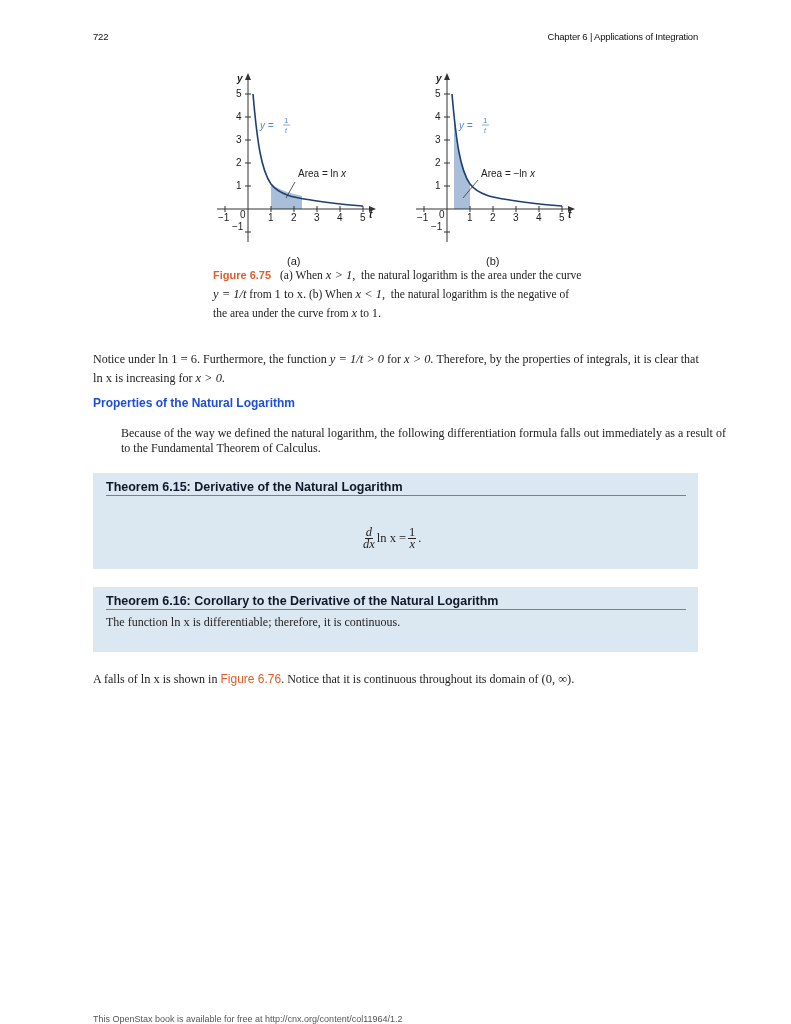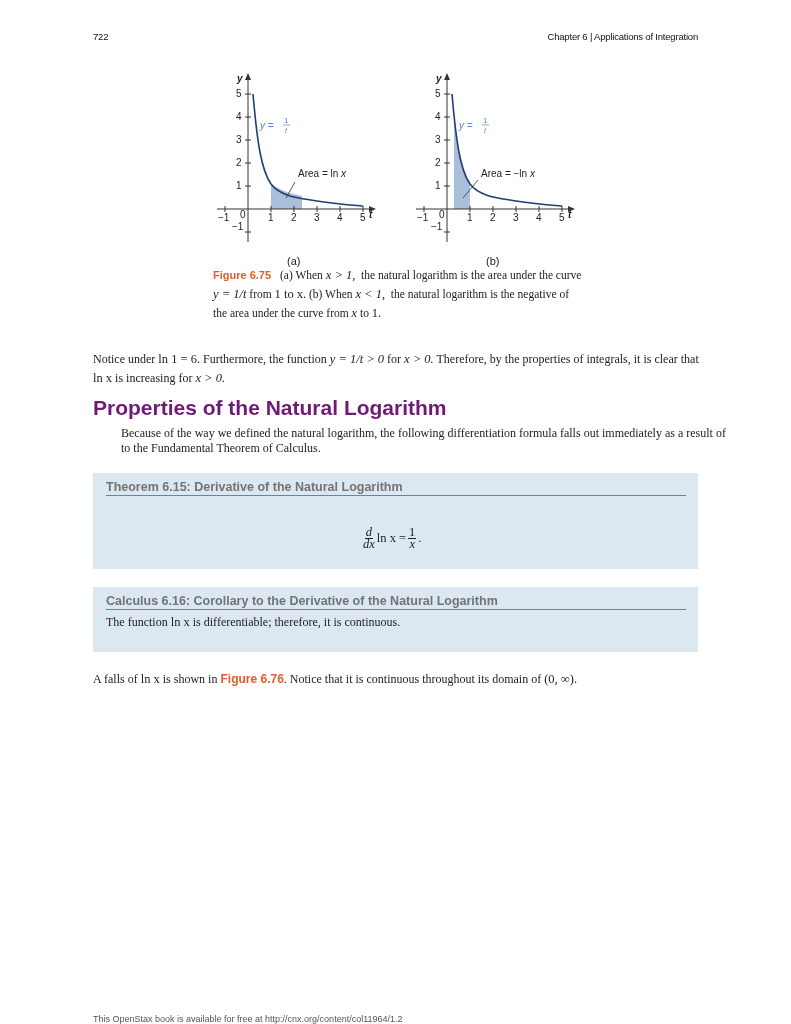--- a/index.html
+++ b/index.html
@@ -17,36 +17,36 @@
   .sub-a { left: 287px; }
   .sub-b { left: 486px; }
   .caption { position: absolute; left: 213px; top: 266px; width: 370px;
              font-size: 11.5px; line-height: 19px; color: #222; }
   .fig-label { font-family: "Liberation Sans", sans-serif; font-weight: bold; color: #e25d2b; font-size: 11px; margin-right: 6px; }
   .m { font-family: "Liberation Serif", serif; font-size: 12.5px; }
   .mi { font-style: italic; }
   .para { position: absolute; left: 93px; width: 606px; font-size: 12px; line-height: 19px; color: #222; }
   .p1 { top: 350px; }
   .h2 { position: absolute; left: 93px; top: 396px; font-family: "Liberation Sans", sans-serif;
-        font-weight: bold; font-size: 21px; color: #701a75; }
+        font-weight: bold; font-size: 12px; color: #1d4ed8; }
   .p2 { top: 426px; line-height: 15px; margin-left: 28px; }
   .box { position: absolute; left: 93px; width: 605px; background: #dce8f1; }
   .box1 { top: 473px; height: 96px; }
   .box2 { top: 587px; height: 65px; }
   .box-title { position: absolute; left: 13px; right: 12px; top: 7px; font-family: "Liberation Sans", sans-serif;
-               font-weight: bold; font-size: 12.5px; color: #737373; padding-bottom: 1px;
+               font-weight: bold; font-size: 12.5px; color: #0f172a; padding-bottom: 1px;
                border-bottom: 1.3px solid #4d8bc4; }
   .box-text { position: absolute; left: 13px; top: 28px; font-size: 12px; color: #222; }
   .formula { position: absolute; left: 268px; top: 54px; display: flex; align-items: center; font-size: 12.5px; color: #222; }
   .frac { display: inline-flex; flex-direction: column; align-items: center; line-height: 11px; margin: 0 2px; }
   .frac .num { border-bottom: 1px solid #222; padding: 0 1px; font-style: italic; }
   .frac .num.up { font-style: normal; }
   .frac .den { font-style: italic; }
   .p3 { top: 670px; }
-  .link { font-family: "Liberation Sans", sans-serif; font-weight: bold; color: #e25d2b; }
+  .link { font-family: "Liberation Sans", sans-serif; font-weight: normal; color: #e25d2b; }
   .footer { position: absolute; left: 93px; top: 982px; font-family: "Liberation Sans", sans-serif; font-size: 9px; color: #555; margin-top: 32px; }
 </style>
 </head>
 <body>
 
 <div class="hdr hdr-left">722</div>
 <div class="hdr hdr-right">Chapter 6 | Applications of Integration</div>
 
 <div class="fig fig-a">
   <svg width="175" height="180" viewBox="0 0 175 180" xmlns="http://www.w3.org/2000/svg">
@@ -194,21 +194,21 @@
     <span>ln x =</span>
     <span class="frac">
       <span class="num up">1</span>
       <span class="den">x</span>
     </span>
     <span>.</span>
   </div>
 </div>
 
 <div class="box box2">
-  <div class="box-title">Calculus 6.16: Corollary to the Derivative of the Natural Logarithm</div>
+  <div class="box-title">Theorem 6.16: Corollary to the Derivative of the Natural Logarithm</div>
   <div class="box-text">
     <span>The function</span>
     <span class="m">ln x</span>
     <span>is differentiable; therefore, it is continuous.</span>
   </div>
 </div>
 
 <div class="para p3">
   <span>A falls of</span>
   <span class="m">ln x</span>

